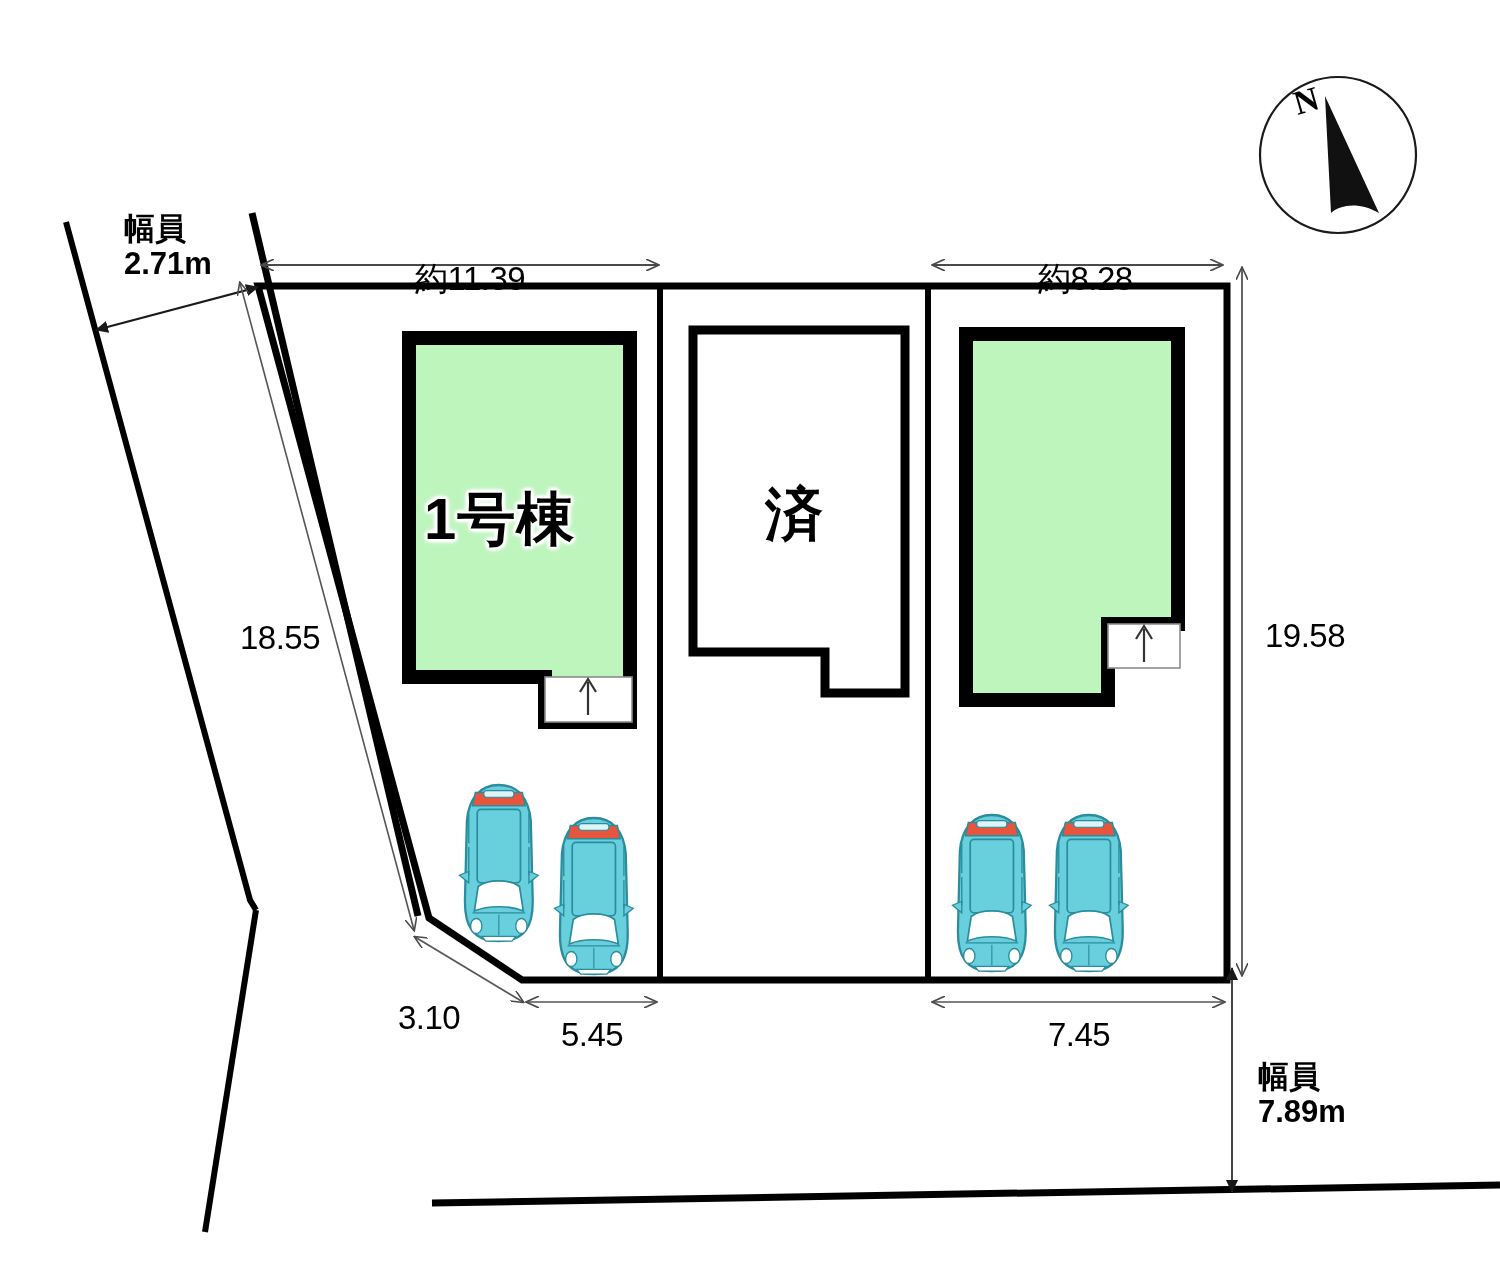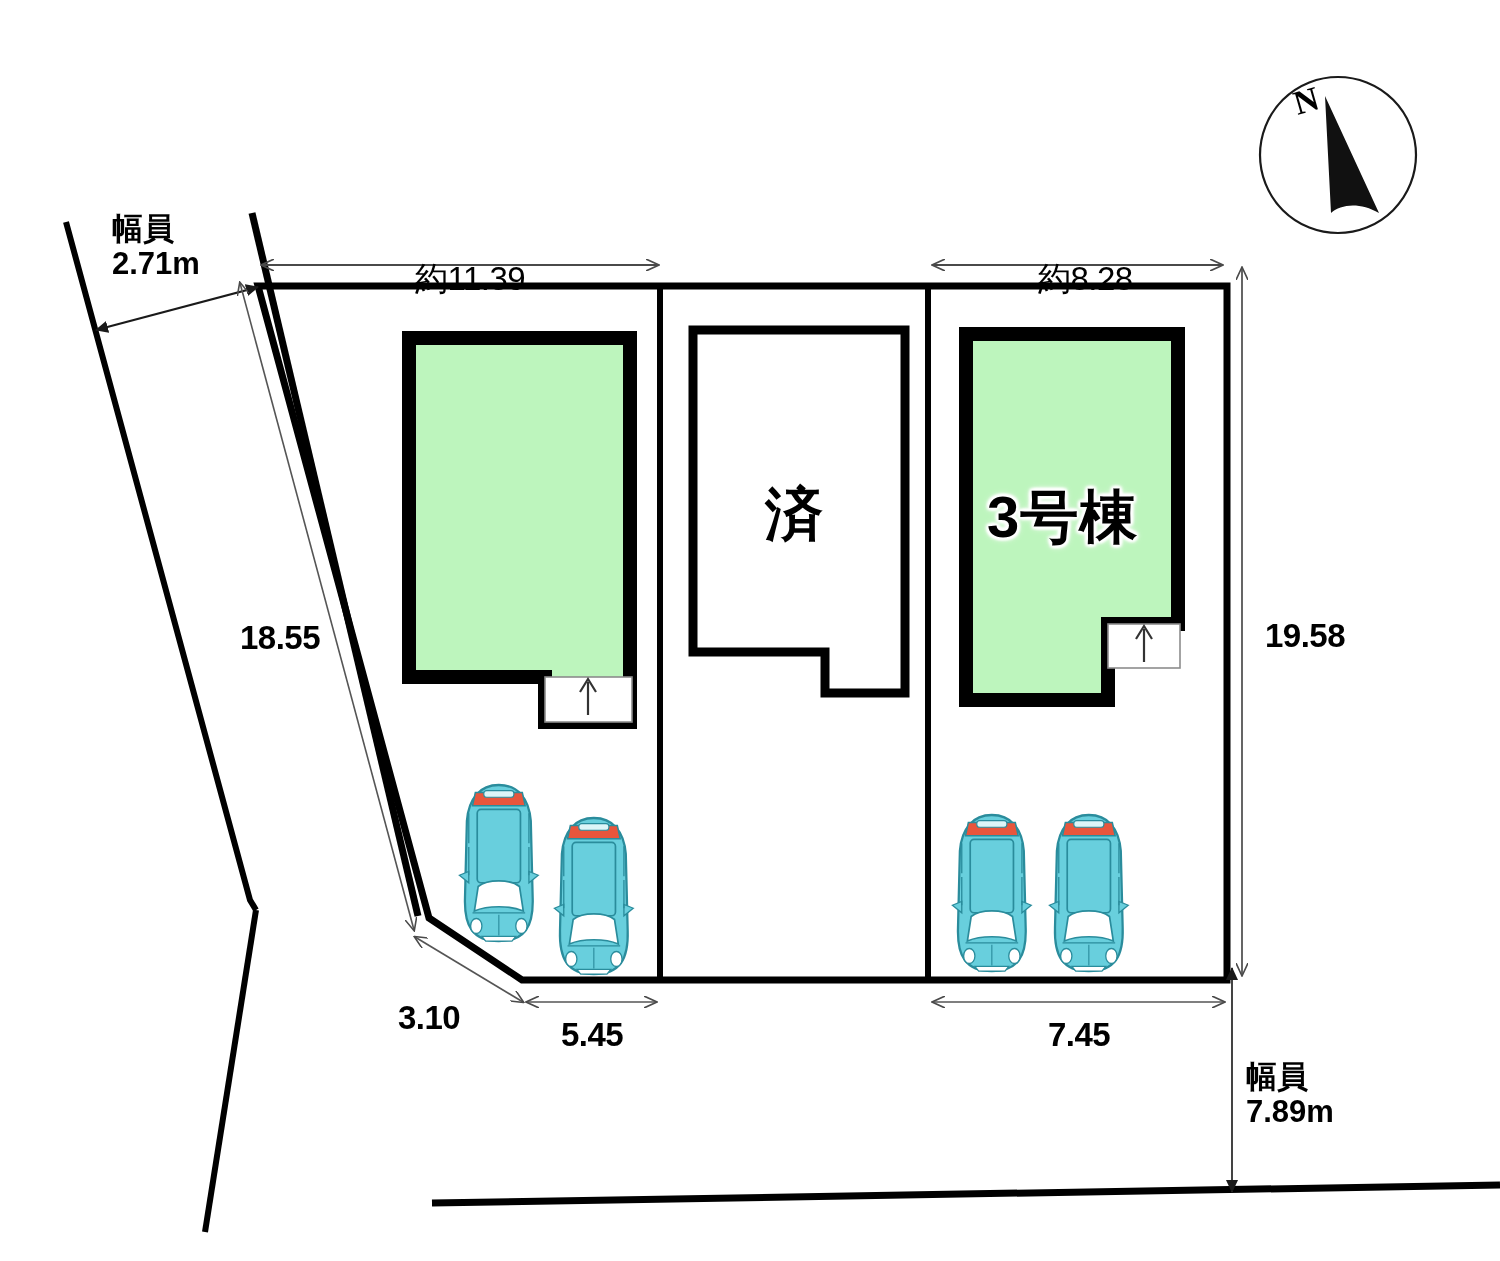--- a/index.html
+++ b/index.html
@@ -26,34 +26,35 @@
   }
   .lbl {
     position: absolute;
     color: #000000;
     white-space: pre;
     line-height: 1.12;
     user-select: none;
   }
   .dim-num {
     font-size: 33px;
-    font-weight: 700;
+    font-weight: 400;
     letter-spacing: -0.5px;
   }
   .dim-approx {
     font-size: 33px;
     font-weight: 400;
     letter-spacing: -0.5px;
     margin-top: 44px;
   }
   .road-label {
     font-size: 31px;
     font-weight: bold;
     letter-spacing: 0px;
     text-align: left;
+    margin-left: 12px;
   }
   .bldg-label {
     font-size: 58px;
     font-weight: bold;
     letter-spacing: 1px;
     color: #000000;
     text-shadow:
        2px  0px 3px #ffffff,  -2px 0px 3px #ffffff,
        0px  2px 3px #ffffff,  0px -2px 3px #ffffff,
        2px  2px 3px #ffffff,  -2px 2px 3px #ffffff,
@@ -301,20 +302,20 @@
   <div class="lbl dim-num" style="left:1265px; top:618px;">19.58</div>
 
   <div class="lbl dim-num" style="left:398px; top:1000px;">3.10</div>
 
   <div class="lbl dim-num" style="left:561px; top:1017px;">5.45</div>
 
   <div class="lbl dim-num" style="left:1048px; top:1017px;">7.45</div>
 
   <div class="lbl road-label" style="left:1246px; top:1060px;"><span>幅員</span><br><span>7.89m</span></div>
 
+  <div class="lbl bldg-label" style="left:424px; top:487px;">1号棟</div>
 
   <div class="lbl sold-label" style="left:765px; top:482px;">済</div>
 
-  <div class="lbl bldg-label" style="left:987px; top:485px;">3号棟</div>
 
   <div class="compass-n" style="left:1294px; top:82px;">N</div>
 
 </div>
 
 </body></html>

